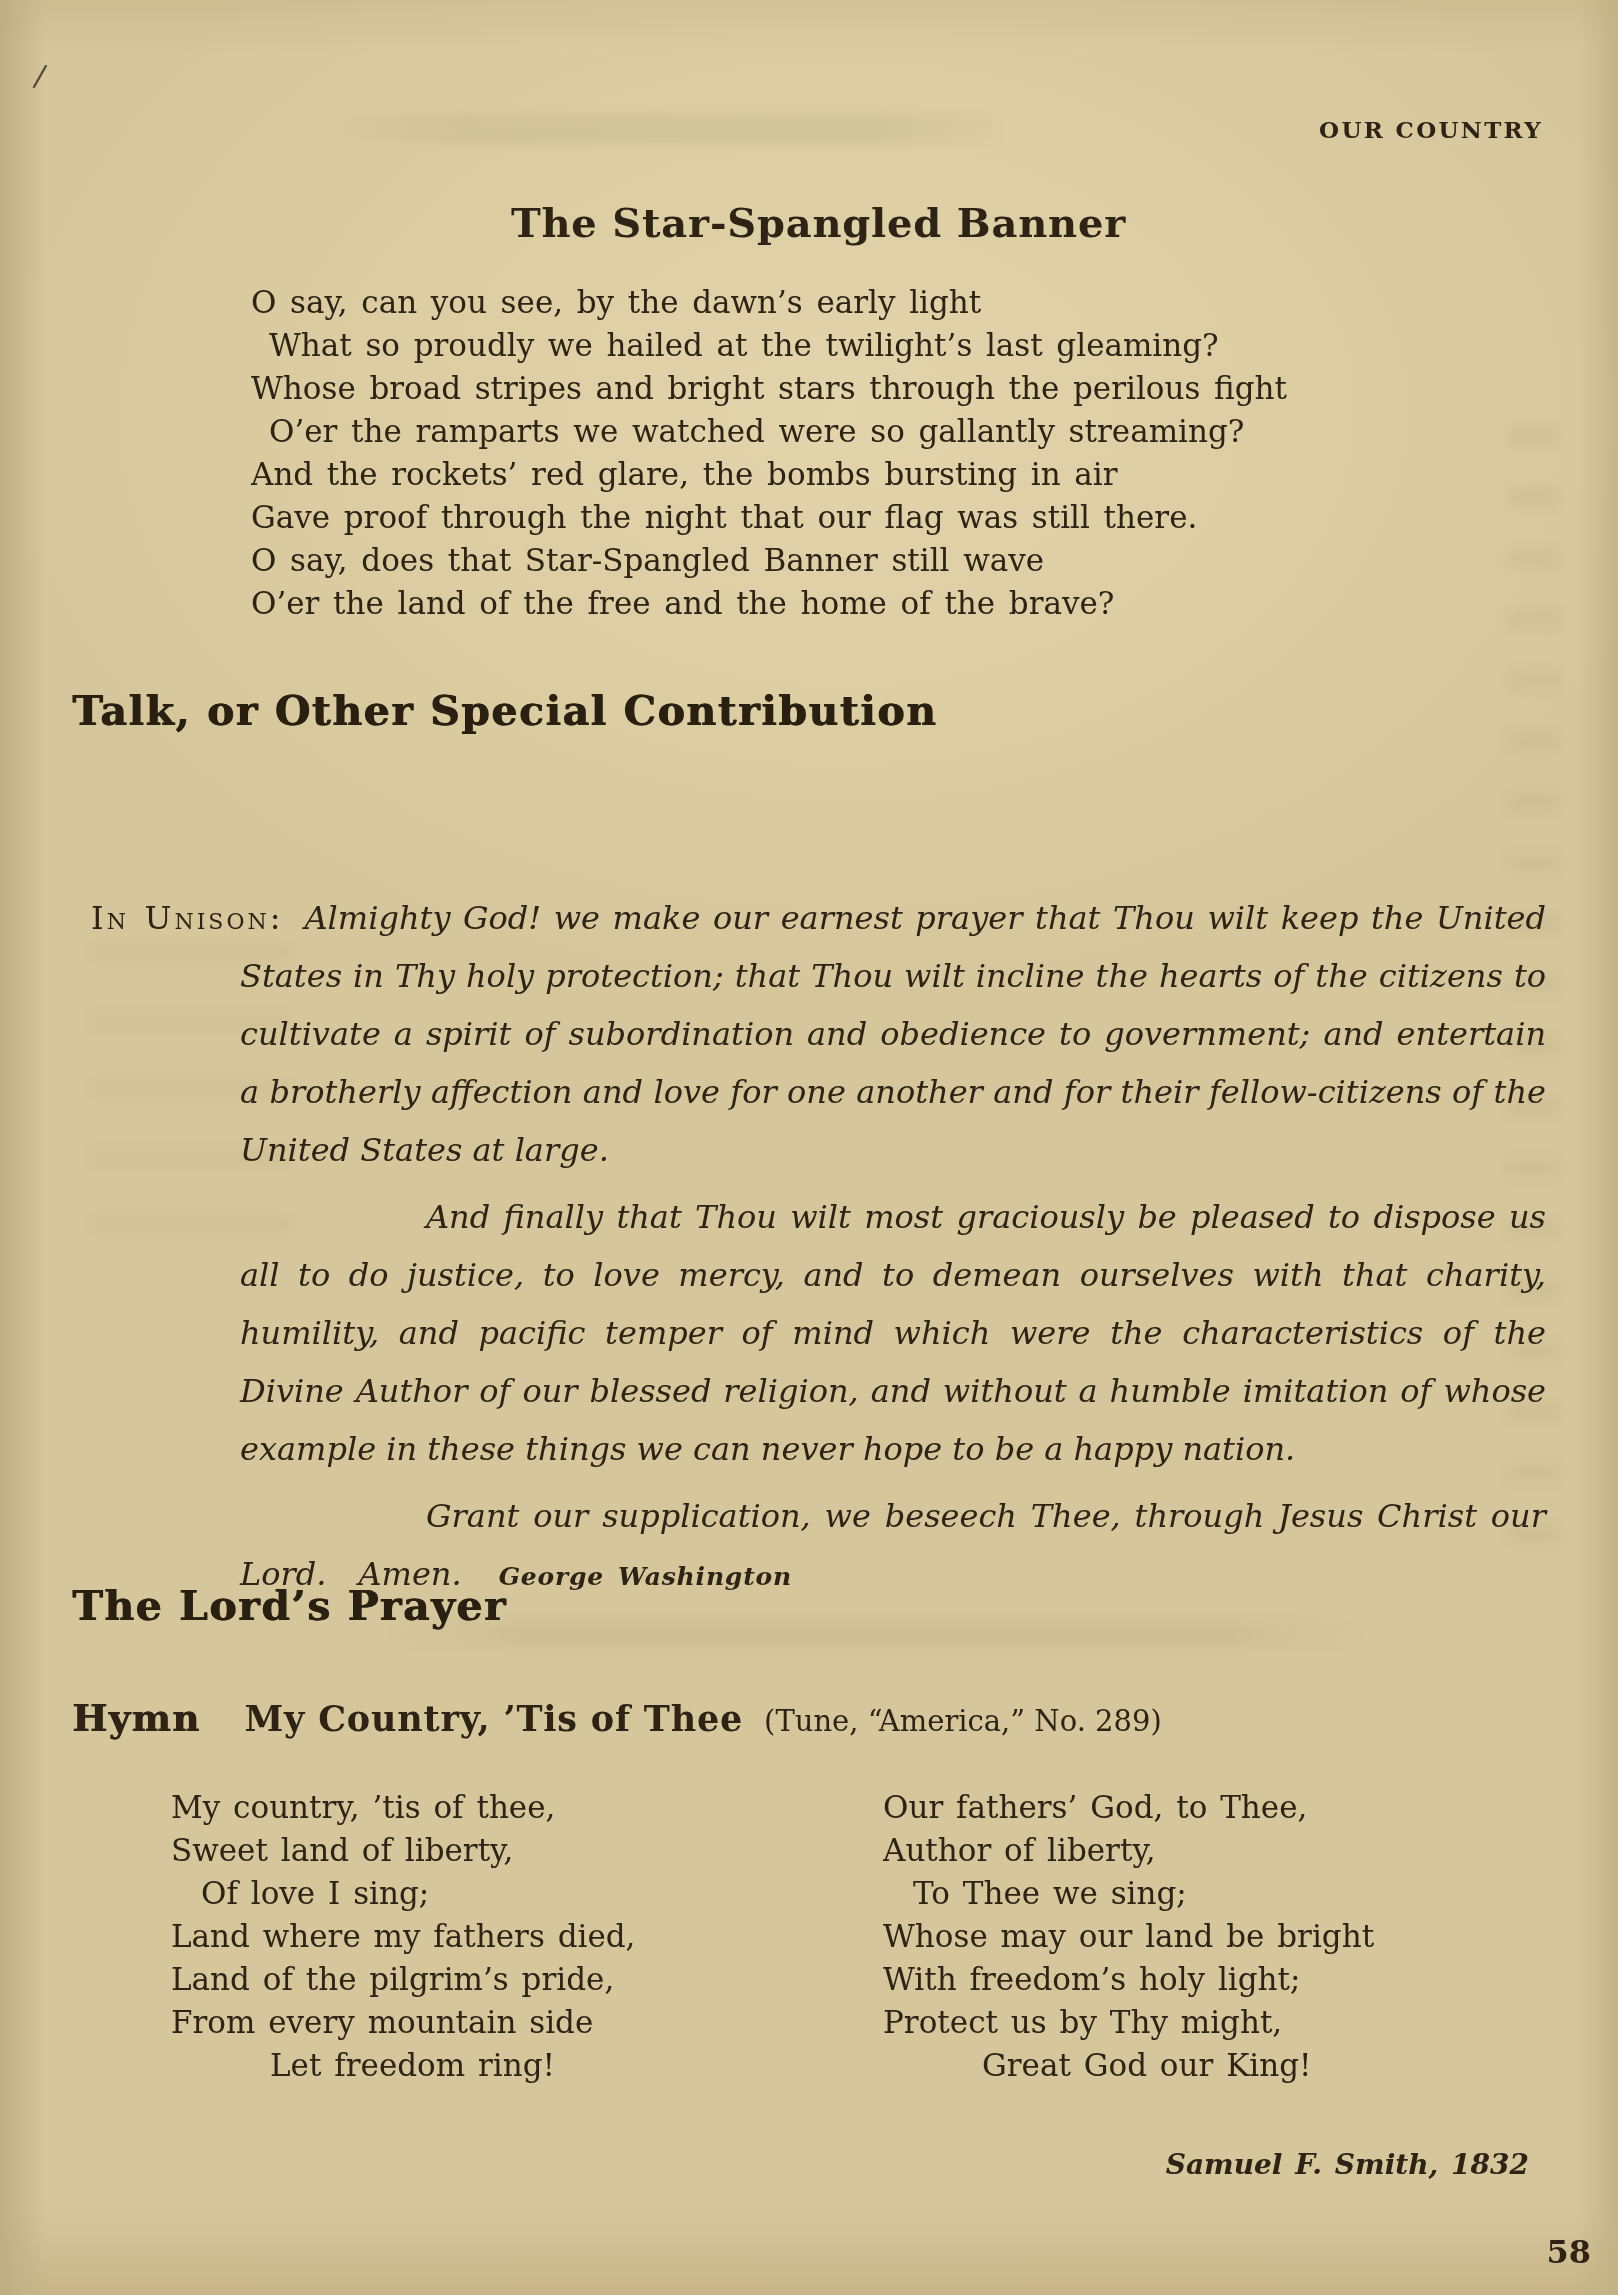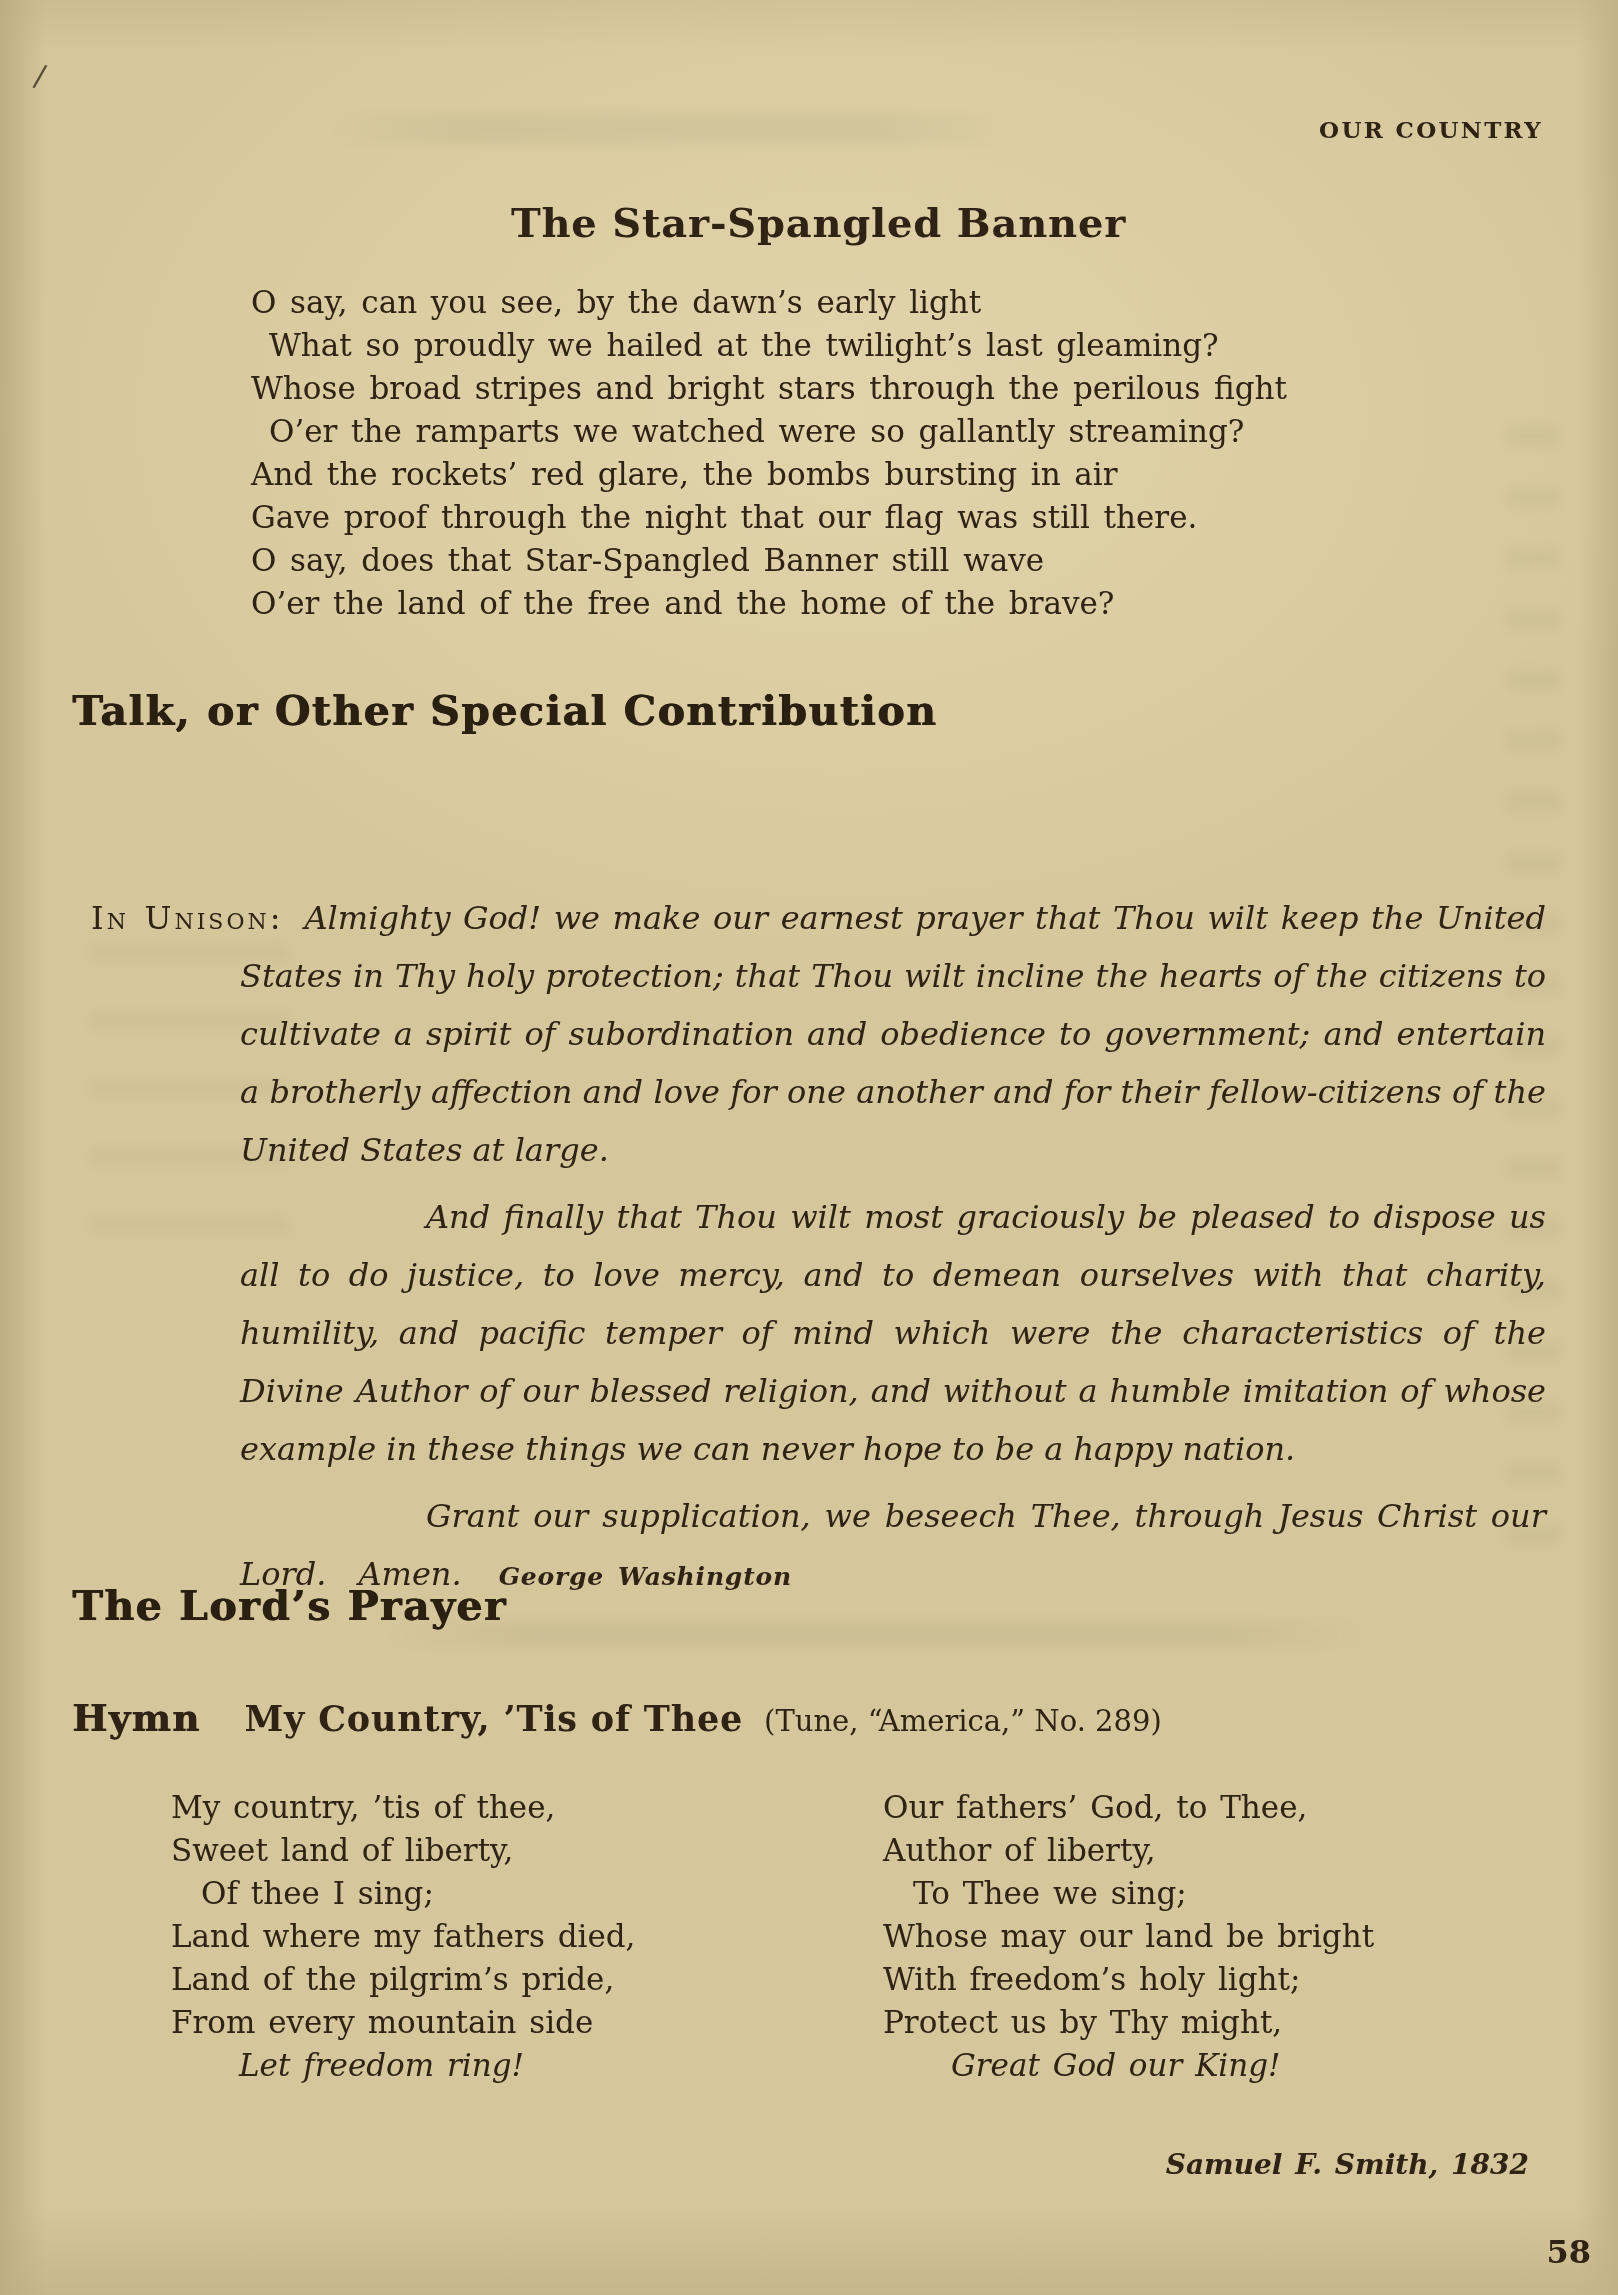--- a/index.html
+++ b/index.html
@@ -67,21 +67,21 @@
 
   .hymn-head{position:absolute;top:1696px;left:72px;white-space:nowrap;}
   .hymn-label{font-size:37px;vertical-align:baseline;}
   .hymn-title{font-weight:bold;font-size:35px;margin-left:44px;letter-spacing:0.8px;}
   .hymn-tune{font-size:29px;margin-left:21px;}
 
   .verse{position:absolute;top:1786px;font-size:31px;line-height:43px;word-spacing:3px;}
   .verse-left{left:171px;}
   .verse-right{left:883px;}
   .verse .ind-1{margin-left:30px;}
-  .verse .ind-2{margin-left:68px;font-style:italic;}
+  .verse .ind-2{margin-left:99px;}
 
   .smith{
     position:absolute;top:2148px;right:90px;
     font-weight:bold;font-style:italic;font-size:28px;word-spacing:3px;
   }
   .pageno{
     position:absolute;top:2189px;left:0;width:1591px;text-align:right;
     font-weight:bold;font-size:32px;margin-top:44px;
   }
   .stray{position:absolute;top:58px;left:35px;font-size:30px;transform:rotate(12deg);opacity:.75;}
@@ -126,21 +126,21 @@
   <h2 class="sect-head blackletter head-lords">The Lord’s Prayer</h2>
 
   <div class="hymn-head">
     <span class="blackletter hymn-label">Hymn</span><span class="hymn-title">My Country, ’Tis of Thee</span><span class="hymn-tune">(Tune, “America,” No. 289)</span>
   </div>
 
   <div class="verse verse-left">
 
   <div class="line">My country, ’tis of thee,</div>
       <div class="line">Sweet land of liberty,</div>
-      <div class="line ind-1">Of thee I sing;</div>
+      <div class="line ind-1">Of love I sing;</div>
       <div class="line">Land where my fathers died,</div>
       <div class="line">Land of the pilgrim’s pride,</div>
       <div class="line">From every mountain side</div>
       <div class="line ind-2">Let freedom ring!</div>
     </div>
 
   <div class="verse verse-right">
 
   <div class="line">Our fathers’ God, to Thee,</div>
       <div class="line">Author of liberty,</div>

